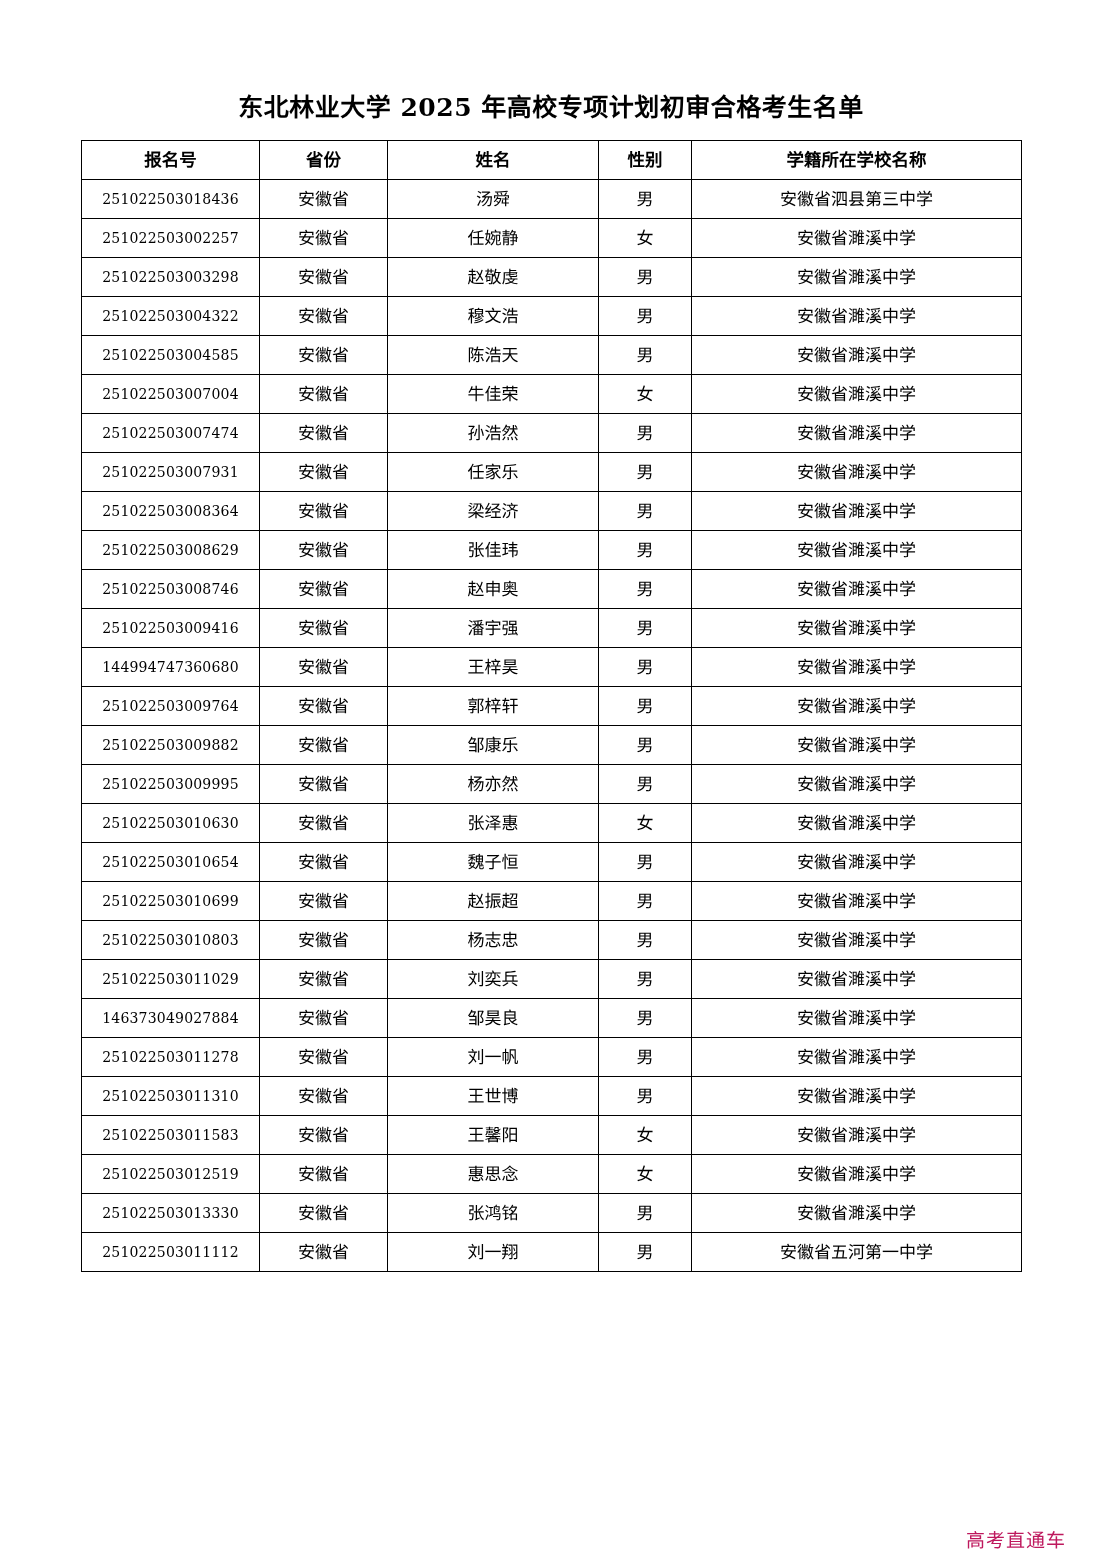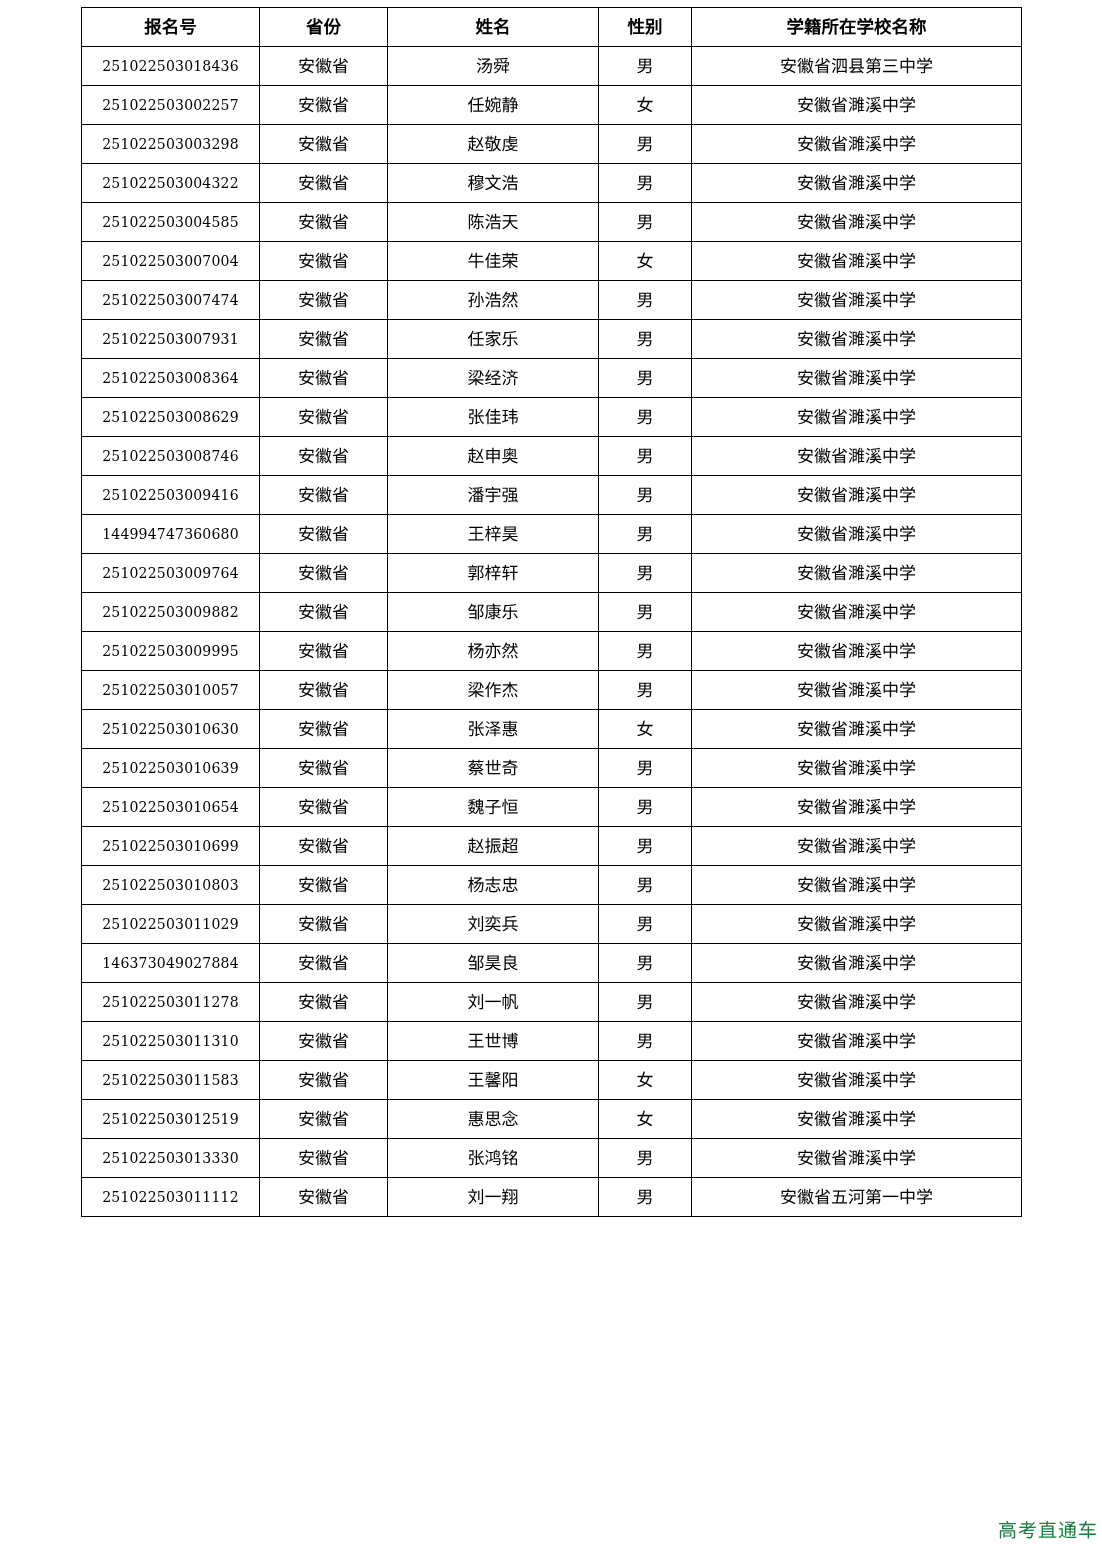--- a/index.html
+++ b/index.html
@@ -62,34 +62,35 @@
   col.c-sex   { width: 93px; }
   col.c-school{ width: 330px; }
 
   td.reg {
     font-family: "DejaVu Serif", "Liberation Serif", serif;
     letter-spacing: 0.2px;
     font-size: 14px;
   }
   .watermark {
     position: absolute;
-    right: 4px;
+    right: 36px;
     bottom: 24px;
     font-size: 19px;
-    color: #15803d;
+    color: #be185d;
     letter-spacing: 1px;
     font-family: "DejaVu Sans", "Liberation Sans", sans-serif;
     user-select: none;
   }
 </style>
 </head>
 <body>
 
 <div class="page">
 
+  <h1 class="doc-title">东北林业大学 2025 年高校专项计划初审合格考生名单</h1>
 
   <div class="table-wrap">
     <table class="roster">
       <colgroup>
         <col class="c-reg">
         <col class="c-prov">
         <col class="c-name">
         <col class="c-sex">
         <col class="c-school">
       </colgroup>
@@ -209,38 +210,24 @@
             <td>安徽省濉溪中学</td>
           </tr>
           <tr>
             <td class="reg">251022503009995</td>
             <td>安徽省</td>
             <td>杨亦然</td>
             <td>男</td>
             <td>安徽省濉溪中学</td>
           </tr>
           <tr>
-            <td class="reg">251022503010057</td>
-            <td>安徽省</td>
-            <td>梁作杰</td>
-            <td>男</td>
-            <td>安徽省濉溪中学</td>
-          </tr>
-          <tr>
             <td class="reg">251022503010630</td>
             <td>安徽省</td>
             <td>张泽惠</td>
             <td>女</td>
-            <td>安徽省濉溪中学</td>
-          </tr>
-          <tr>
-            <td class="reg">251022503010639</td>
-            <td>安徽省</td>
-            <td>蔡世奇</td>
-            <td>男</td>
             <td>安徽省濉溪中学</td>
           </tr>
           <tr>
             <td class="reg">251022503010654</td>
             <td>安徽省</td>
             <td>魏子恒</td>
             <td>男</td>
             <td>安徽省濉溪中学</td>
           </tr>
           <tr>

